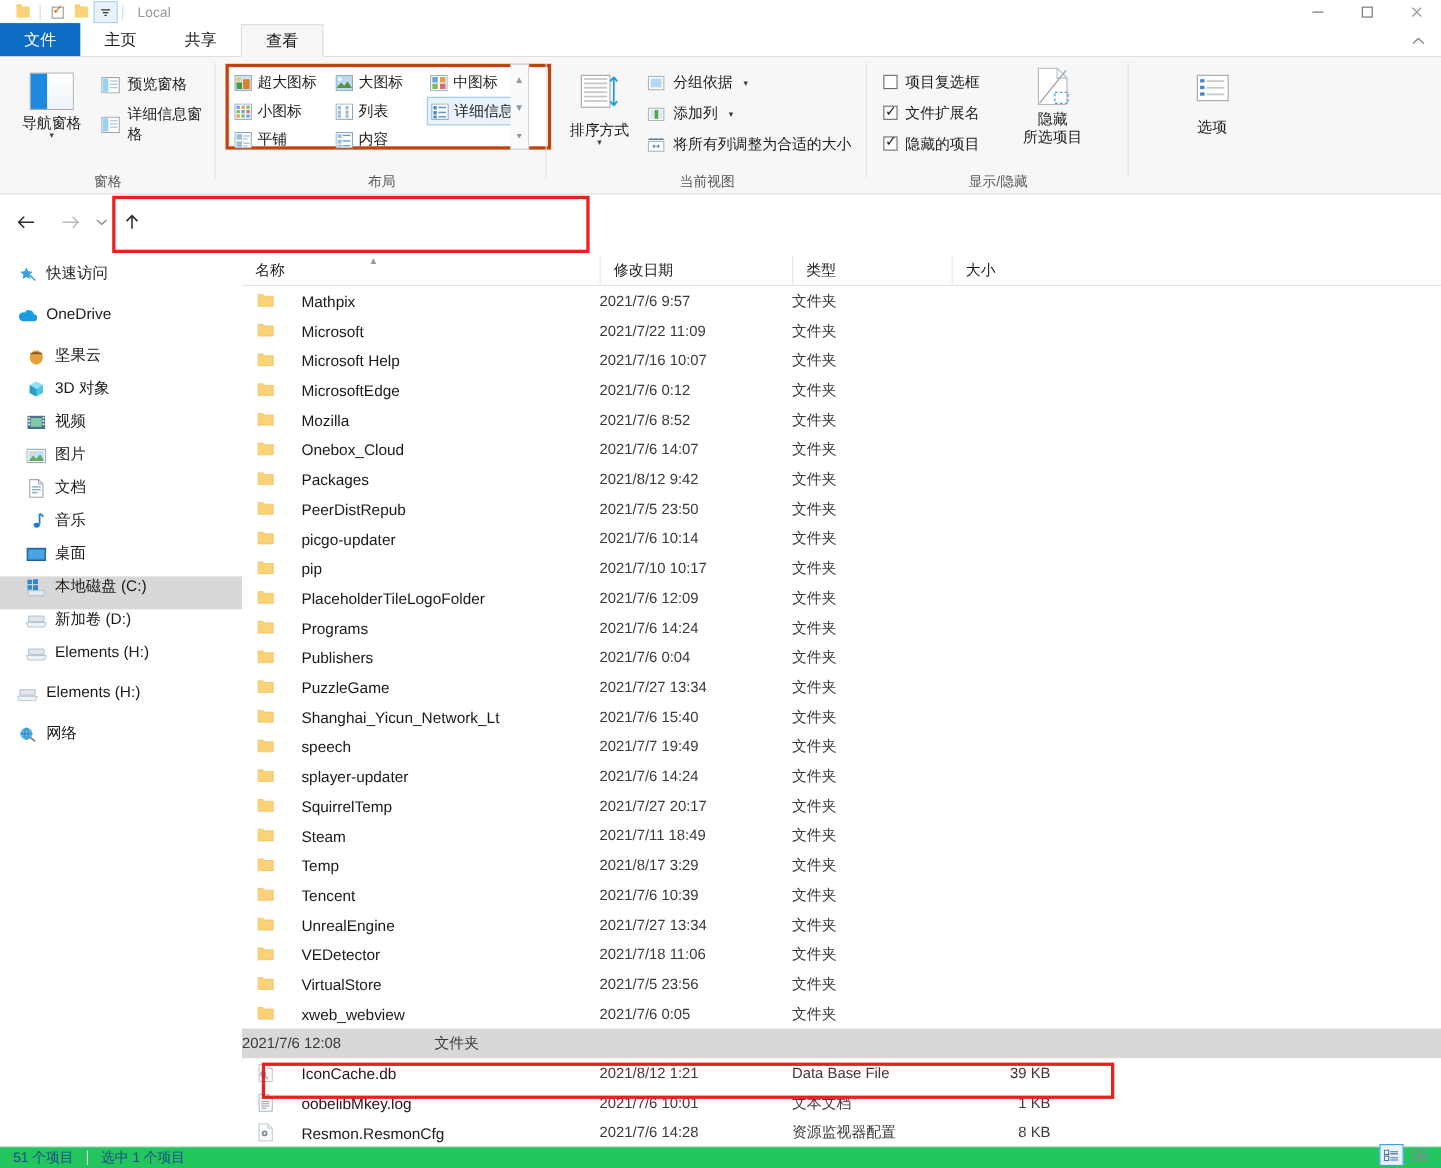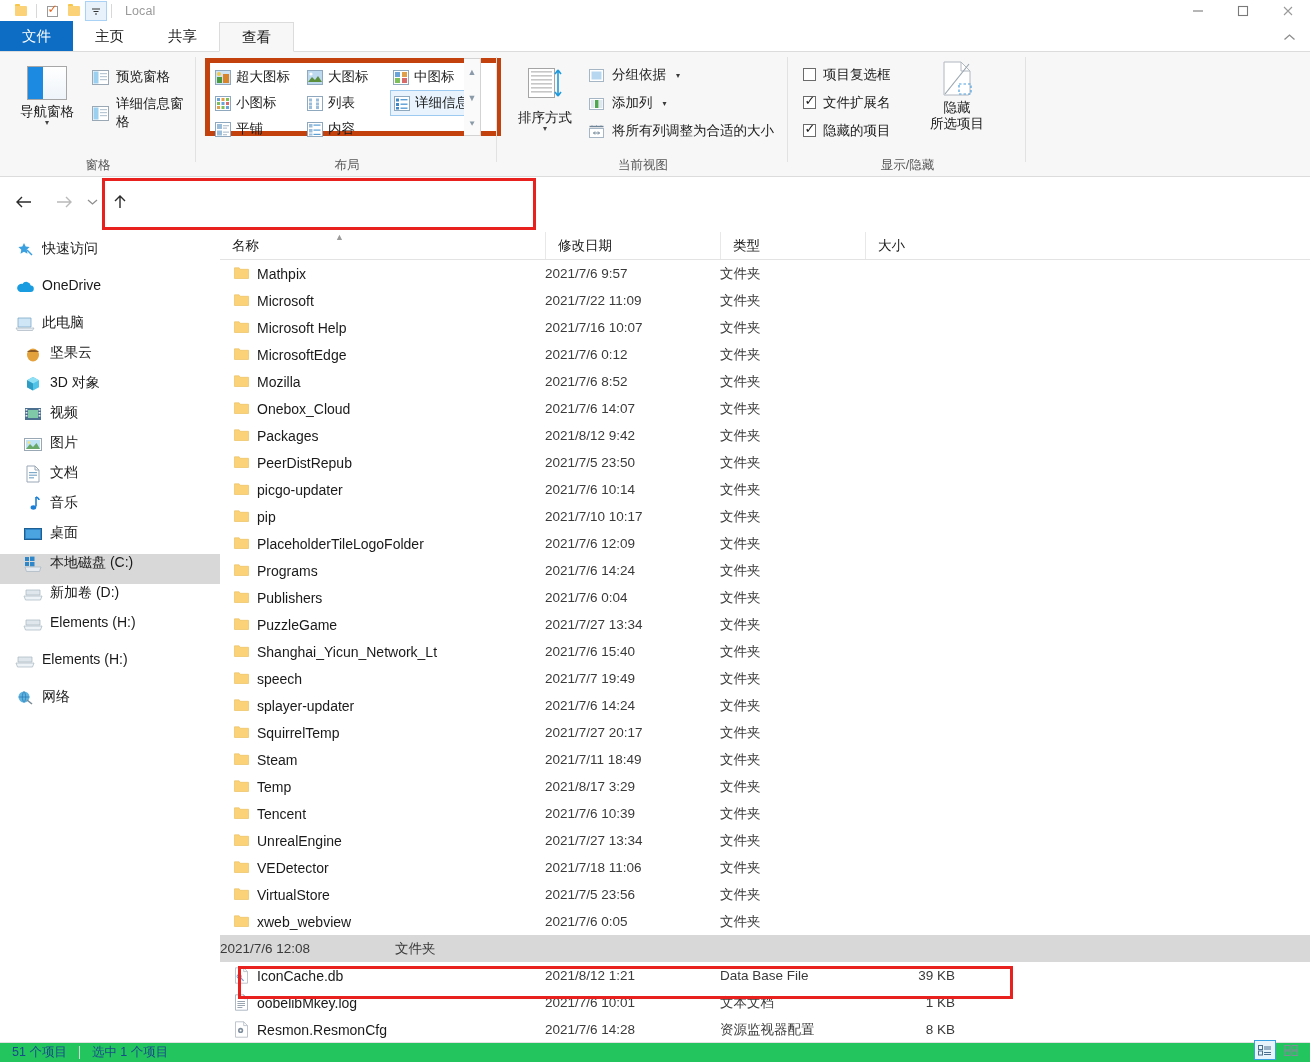--- a/index.html
+++ b/index.html
@@ -78,21 +78,21 @@
   .navpane-icon { width:40px; height:34px; border:1px solid #a7a7a7; background:#fff; display:flex; }
   .navpane-icon .l { width:15px; background:#1b8ae0; }
   .navpane-icon .r { flex:1; background:linear-gradient(#ffffff,#eef4fa); }
 
   .chkitem { display:flex; align-items:center; gap:7px; height:25px; font-size:13.5px; color:#1a1a1a; }
   .chkitem .sq { width:13px; height:13px; border:1px solid #6b6b6b; background:#fff; position:relative; flex:none;}
   .chkitem .sq.on:after{ content:"✓"; position:absolute; left:0.5px; top:-4px; font-size:13px; color:#1a1a1a; line-height:15px;}
 
   .layoutbox {
     position:absolute; left:0; top:6px; width:296px; height:78px;
-    border:5px solid #c2410c; background:#ffffff;
+    border:3px solid #c2410c; background:#ffffff;
     display:grid; grid-template-columns: 92px 86px 80px; grid-template-rows: 26px 26px 26px;
     align-content:start; padding:1px 0 0 2px;
   }
   .litem { display:flex; align-items:center; gap:5px; font-size:13.5px; color:#1a1a1a; padding-left:3px; }
   .litem.sel { background:#e8f3fd; border:1px solid #9ccaf0; }
   .micon { width:16px; height:15px; flex:none; position:relative; }
 
   .lscroll { position:absolute; left:259px; top:6px; width:17px; height:78px; border:1px solid #d3d3d3; border-left:none; background:#fafafa;}
   .lscroll div { height:26px; display:flex; align-items:center; justify-content:center; color:#8b9aa8; font-size:9px;}
 
@@ -140,21 +140,21 @@
   .listarea { position:absolute; left:220px; top:233px; width:1090px; height:810px; background:#fff; }
   .colhead { display:flex; height:27px; border-bottom:1px solid #e3e3e3; align-items:flex-end; }
   .ch { font-size:13.5px; color:#1a1a1a; padding-left:12px; height:27px; display:flex; align-items:center;
         border-left:1px solid #e8e8e8; }
   .ch:first-child { border-left:none; }
   .c-name { width:325px; } .c-date { width:175px; } .c-type { width:145px; } .c-size { width:100px; }
   .sortmark { position:absolute; left:335px; top:232px; font-size:9px; color:#9a9a9a; }
 
   .frow { display:flex; height:27px; align-items:center; font-size:14px; color:#1a1a1a; }
   .frow.sel { background:#d8d8d8; }
-  .f-name { width:325px; display:flex; align-items:center; gap:8px; padding-left:14px; white-space:nowrap;}
+  .f-name { width:325px; display:flex; align-items:center; gap:25px; padding-left:14px; white-space:nowrap;}
   .f-date { width:175px; color:#3a3a3a; font-size:13.5px; }
   .f-type { width:145px; color:#3a3a3a; font-size:13.5px; }
   .f-size { width:100px; color:#3a3a3a; font-size:13.5px; text-align:right; padding-right:10px; }
 
   .ficon { width:15px; height:17px; flex:none; position:relative; }
 
   
   .annot { position:absolute; border:3px solid #e8201e; pointer-events:none; }
   #annot-path { left:102px; top:178px; width:434px; height:52px; }
   #annot-row  { left:238px; top:966px; width:775px; height:33px; }
@@ -491,20 +491,40 @@
             <path d="M20 24h12v10H20z" fill="none" stroke="#4a9fe0" stroke-width="1.2" stroke-dasharray="2.5 2"></path>
           </svg>
         </span>
         <div style="font-size:13.5px; color:#1a1a1a; line-height:16px; margin-top:-6px;">隐藏</div>
         <div style="font-size:13.5px; color:#1a1a1a; line-height:16px;">所选项目</div>
       </div>
       <div class="glabel">显示/隐藏</div>
       <div class="gsep"></div>
     </div>
 
+    <div class="rgroup" style="left:1045px; width:120px;">
+      <div style="position:absolute; left:22px; top:14px; width:70px; text-align:center;">
+        <span>
+          <svg width="36" height="32" viewBox="0 0 36 32">
+            <rect x="4.5" y="2.5" width="28" height="23" fill="#fff" stroke="#a5a5a5"></rect>
+            <g fill="#3f88c5">
+                <rect x="7" y="6" width="4" height="3"></rect>
+                <rect x="7" y="12" width="4" height="3"></rect>
+                <rect x="7" y="18" width="4" height="3"></rect>
+              </g>
+            <g fill="#c7c7c7">
+                <rect x="13" y="7" width="16" height="1.6"></rect>
+                <rect x="13" y="13" width="16" height="1.6"></rect>
+                <rect x="13" y="19" width="16" height="1.6"></rect>
+              </g>
+          </svg>
+        </span>
+        <div style="font-size:13.5px; color:#1a1a1a; margin-top:4px;">选项</div>
+      </div>
+    </div>
   </div>
 
   <div class="addrbar">
     <div class="navbtn back">
       <svg width="20" height="16" viewBox="0 0 20 16">
           <path d="M17 8H3M8 3L3 8l5 5" stroke="#2b2b2b" stroke-width="1.4" fill="none"></path>
         </svg>
     </div>
     <div class="navbtn fwd">
       <svg width="20" height="16" viewBox="0 0 20 16">
@@ -580,29 +600,20 @@
     <div class="nav-item indent0">
       <span class="nicon">
         <svg width="20" height="14" viewBox="0 0 20 14">
             <path d="M5.2 12h10.2a3.2 3.2 0 0 0 .4-6.4A4.6 4.6 0 0 0 7.4 4 3.8 3.8 0 0 0 5.2 12z" fill="#1a9de0"></path>
           </svg>
       </span>
       <span class="ntext">OneDrive</span>
     </div>
     <div class="gap-sm"></div>
 
-    <div class="nav-item indent0">
-      <span class="nicon">
-        <svg width="20" height="16" viewBox="0 0 20 16">
-            <path d="M3 2h13v9H3z" fill="#cfe6f7" stroke="#7fa9c9" stroke-width="0.8"></path>
-            <path d="M1 12h18l-1.5 2.5H2.5z" fill="#e8eef3" stroke="#a8b5c0" stroke-width="0.7"></path>
-          </svg>
-      </span>
-      <span class="ntext">此电脑</span>
-    </div>
 
     <div class="nav-item indent1">
       <span class="nicon">
         <svg width="18" height="18" viewBox="0 0 18 18">
             <ellipse cx="9" cy="10" rx="6" ry="6.5" fill="#e3a23c"></ellipse>
             <path d="M3 7c2-2.6 10-2.6 12 0z" fill="#8a5a22"></path>
           </svg>
       </span>
       <span class="ntext">坚果云</span>
     </div>

